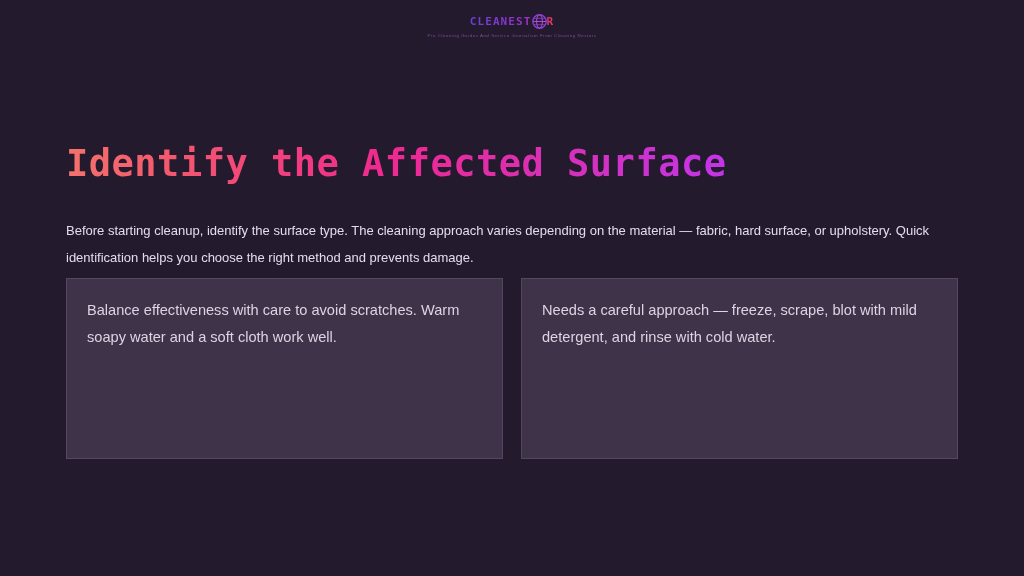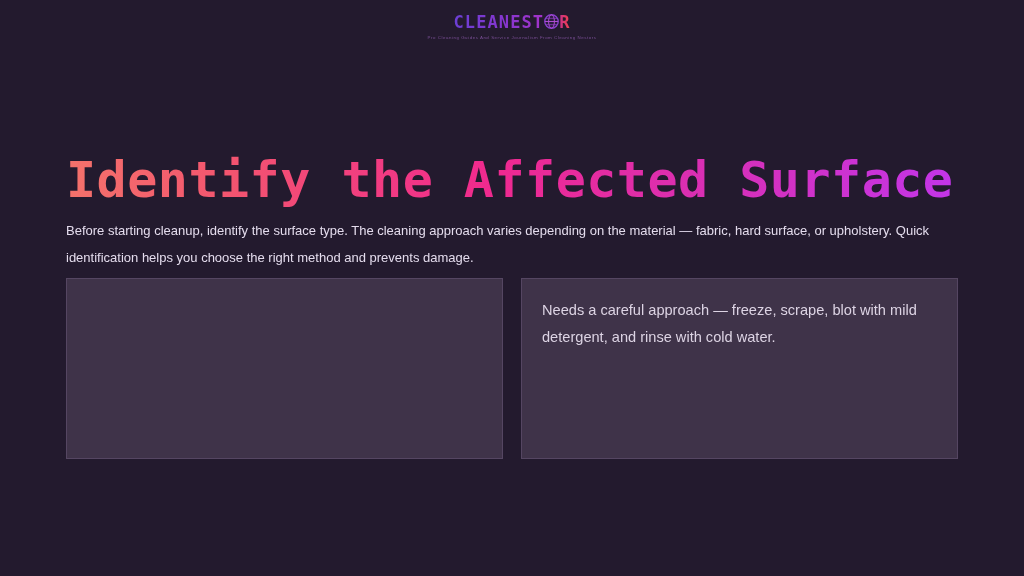--- a/index.html
+++ b/index.html
@@ -20,22 +20,23 @@
     position: absolute;
     top: 14px;
     left: 0;
     width: 1024px;
     display: flex;
     flex-direction: column;
     align-items: center;
   }
   .brand-wordmark {
     display: flex;
+    align-items: center;
     font-family: "DejaVu Sans Mono", monospace;
-    font-size: 17px;
+    font-size: 11px;
     font-weight: bold;
     letter-spacing: 1.1px;
     line-height: 1;
   }
   .wm-a {
     background: linear-gradient(90deg, #6b3fd4 0%, #8536cf 55%, #a333c9 100%);
     -webkit-background-clip: text;
     background-clip: text;
     color: transparent;
   }
@@ -62,21 +63,21 @@
     font-family: "Liberation Sans", sans-serif;
     white-space: nowrap;
   }
 
   
   .headline {
     position: absolute;
     left: 66px;
     top: 118px;
     font-family: "DejaVu Sans Mono", monospace;
-    font-size: 50px;
+    font-size: 37px;
     font-weight: bold;
     letter-spacing: 0.5px;
     line-height: 1.15;
     white-space: nowrap;
     background: linear-gradient(90deg,
         #f4726b 0%,
         #f3556f 18%,
         #f0298f 48%,
         #d92fb4 72%,
         #c335e8 100%);
@@ -149,19 +150,20 @@
 </div>
 
 <h1 class="headline">Identify the Affected Surface</h1>
 
 <p class="intro">Before starting cleanup, identify the surface type. The cleaning approach varies depending on the material — fabric, hard surface, or upholstery. Quick identification helps you choose the right method and prevents damage.</p>
 
 <div class="cards">
 
 
   <div class="card">
+    <div class="card-body">Balance effectiveness with care to avoid scratches. Warm soapy water and a soft cloth work well.</div>
   </div>
 
   <div class="card">
     <div class="card-body">Needs a careful approach — freeze, scrape, blot with mild detergent, and rinse with cold water.</div>
   </div>
 
 </div>
 
 </body></html>

